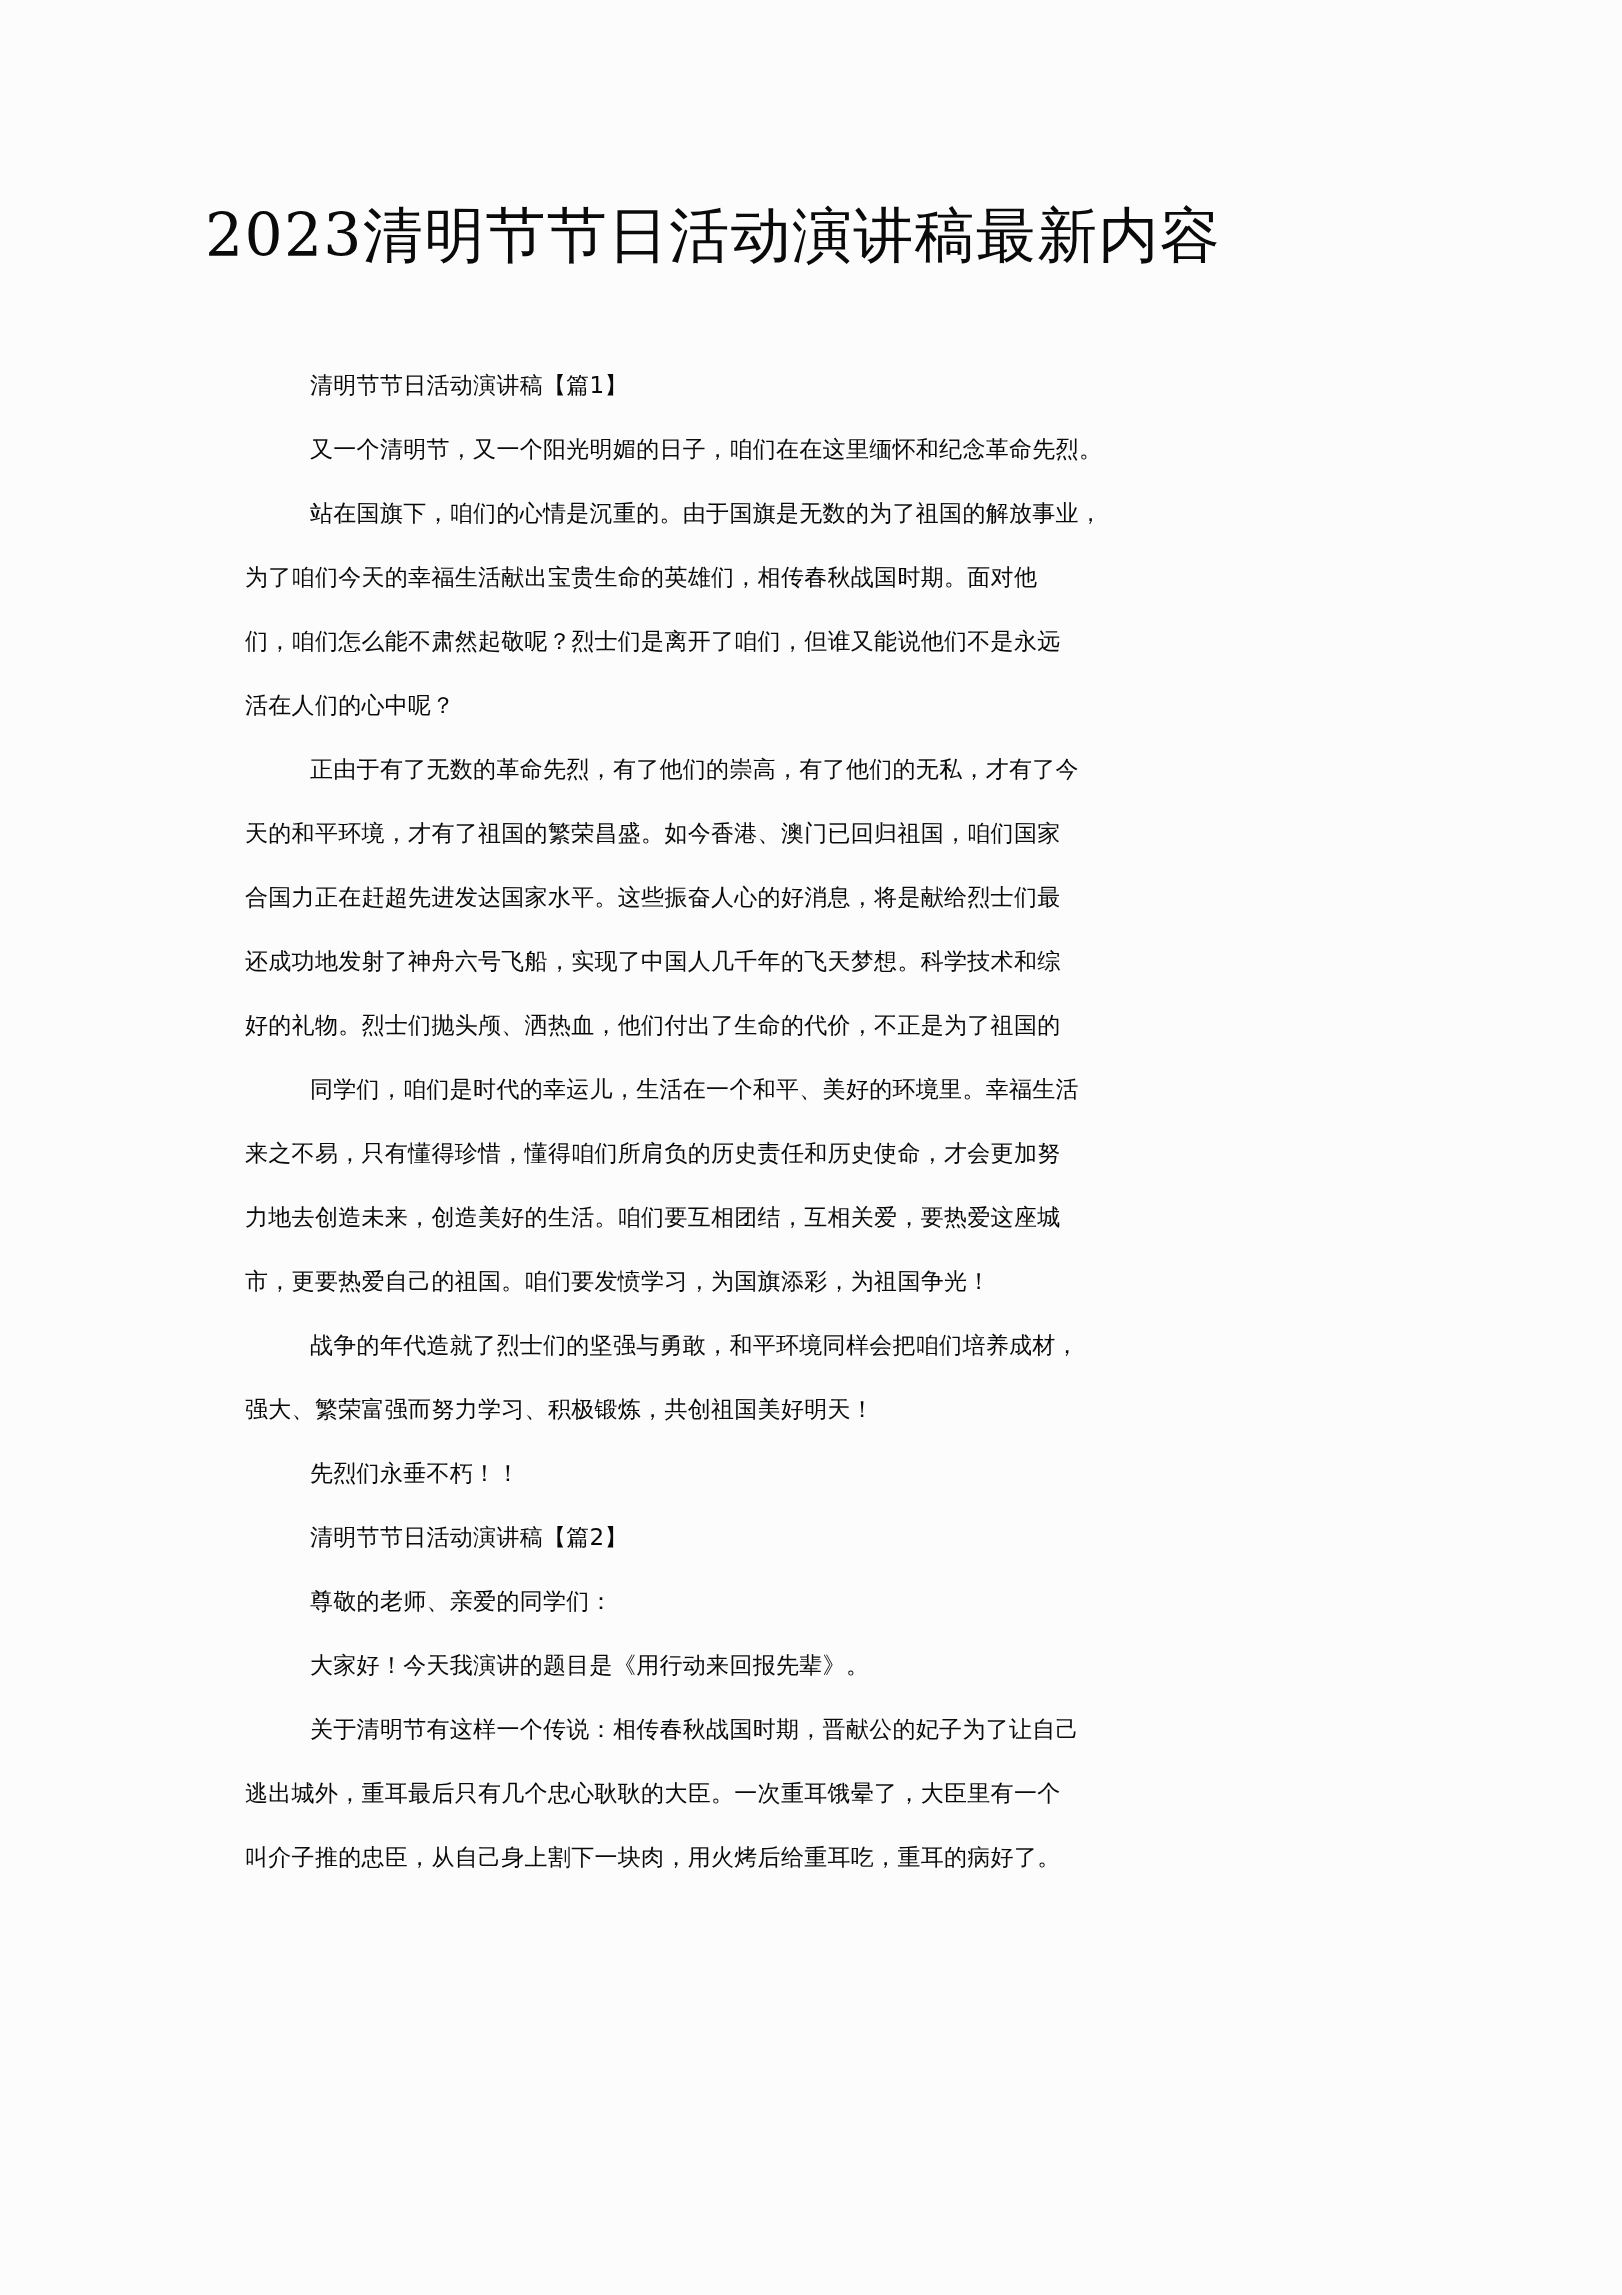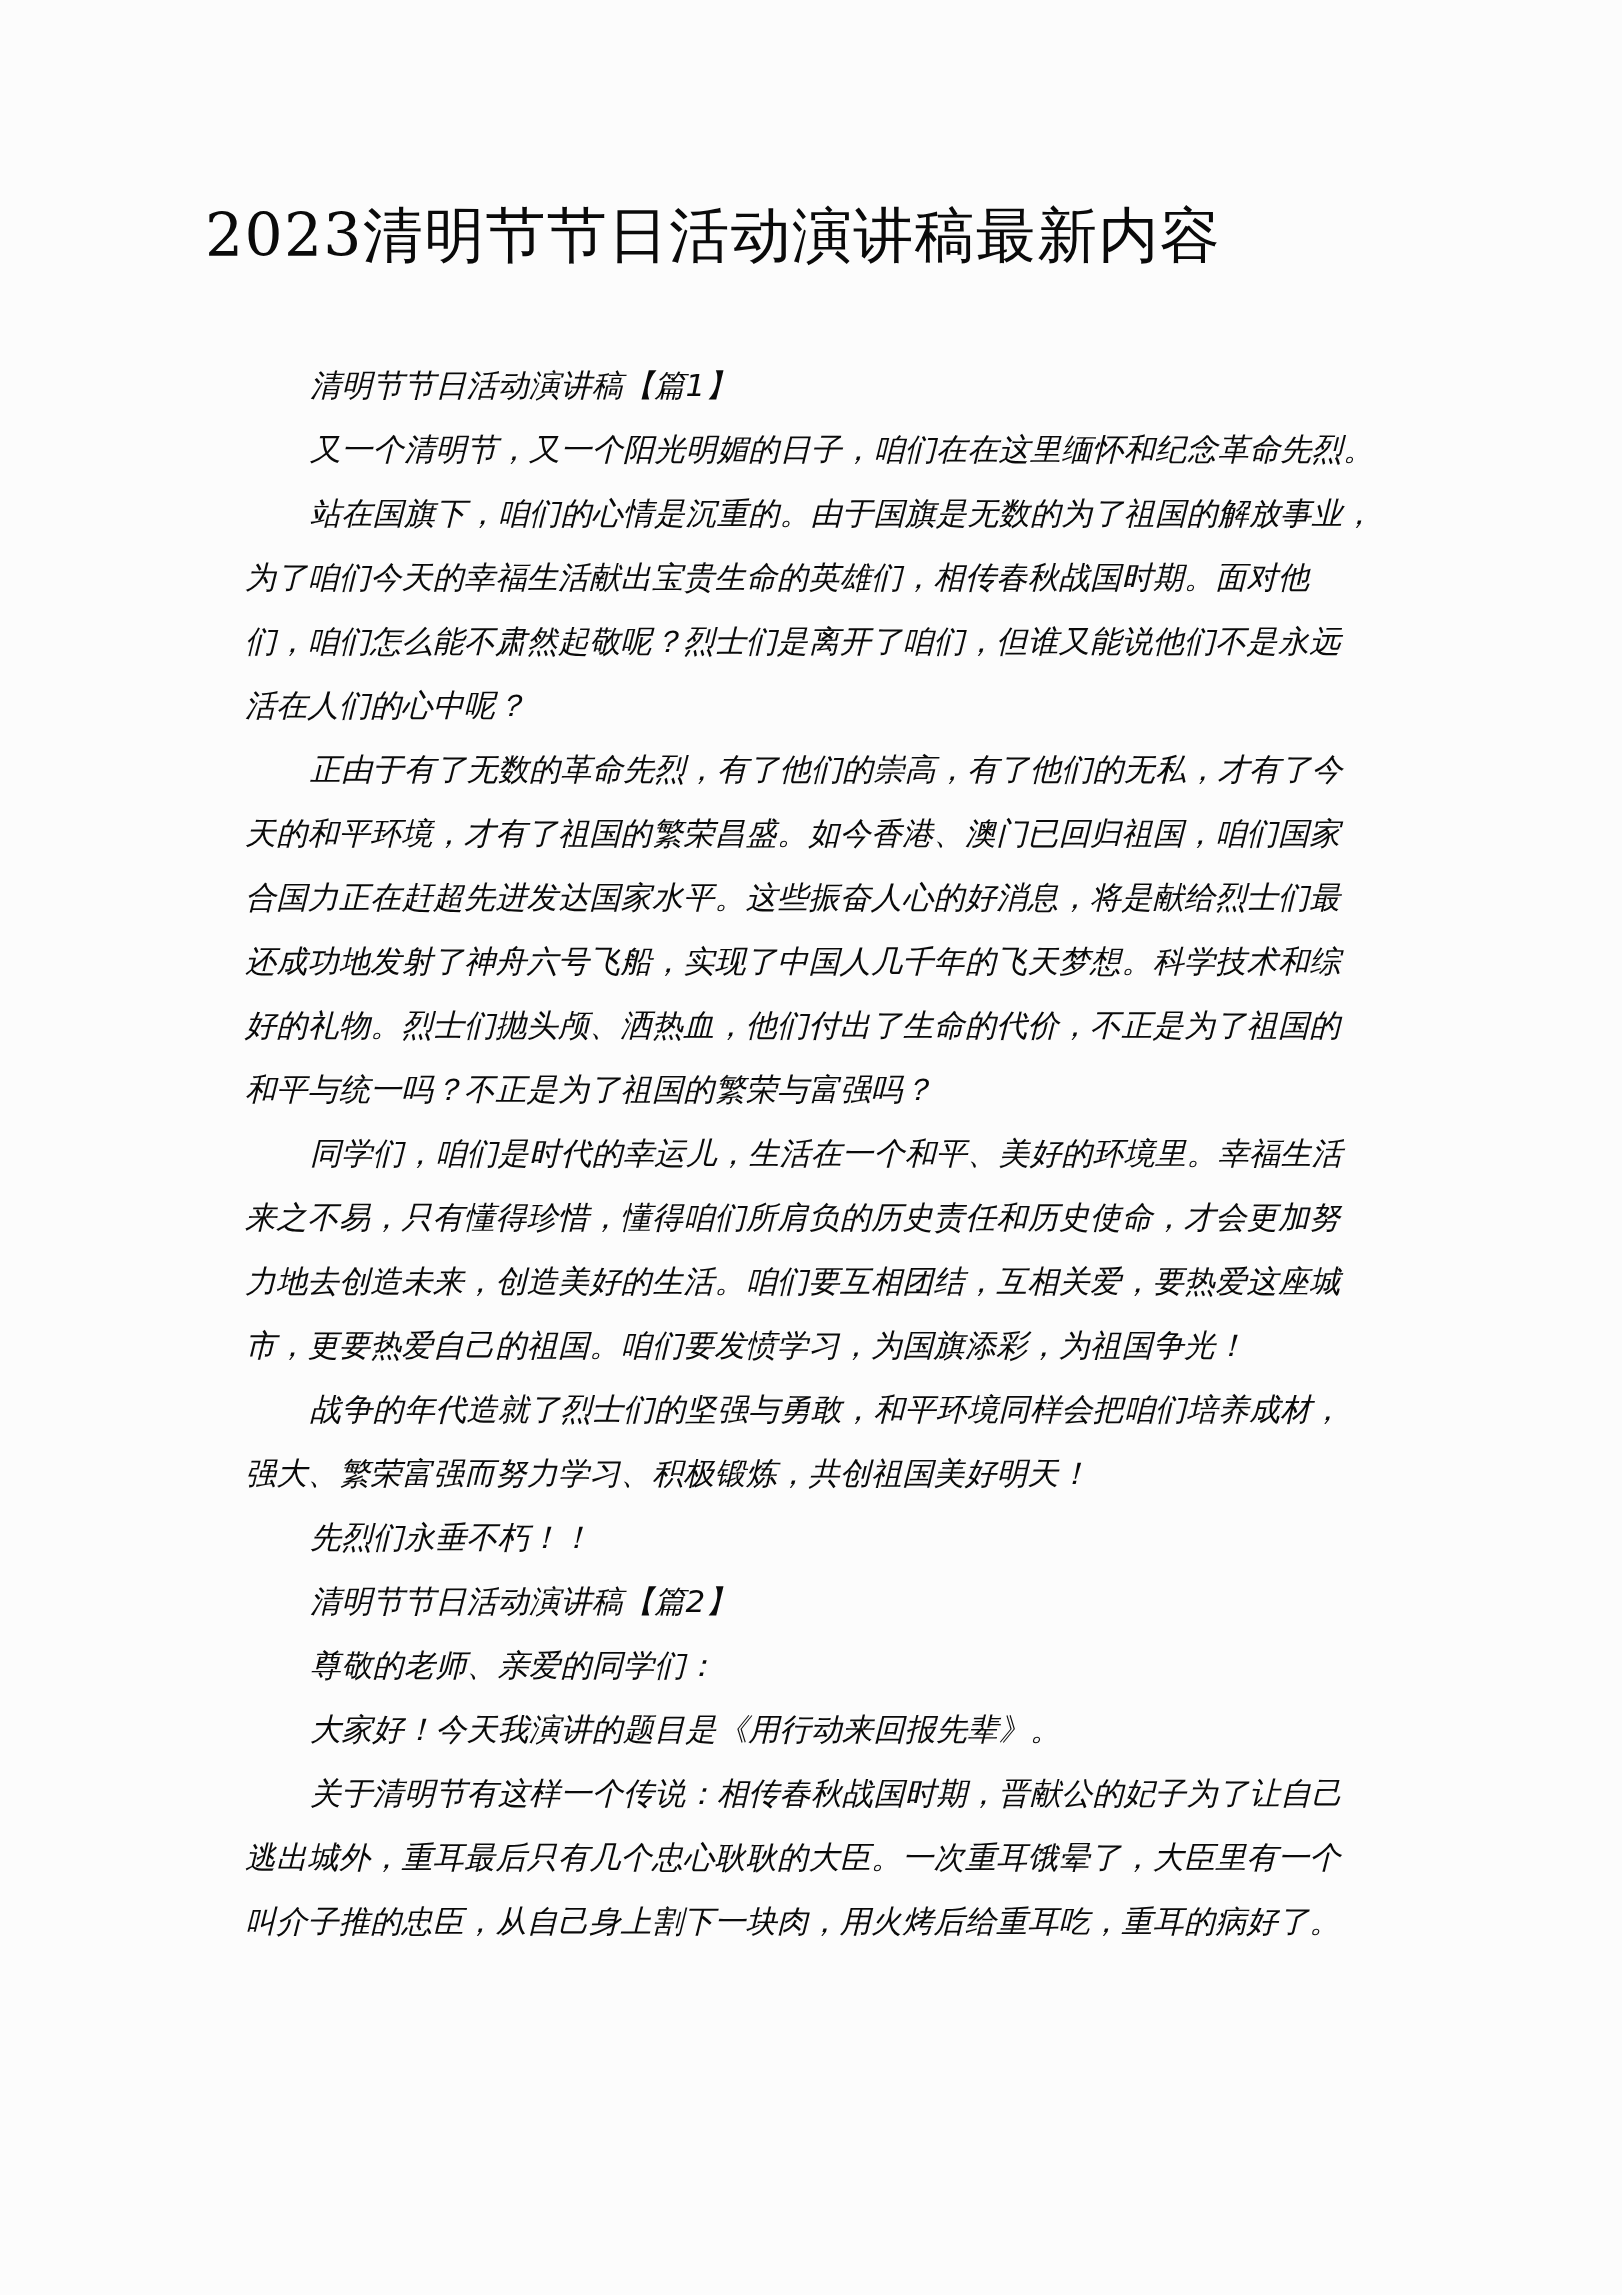--- a/index.html
+++ b/index.html
@@ -26,24 +26,23 @@
     line-height: 79px;
     letter-spacing: 1.3px;
     white-space: nowrap;
   }
   .body-text {
     position: absolute;
     left: 245px;
     top: 353px;
     width: 1139px;
     font-family: "DejaVu Sans", "Liberation Sans", sans-serif;
-    font-size: 31px;
+    font-size: 23px;
     line-height: 64px;
     letter-spacing: 0.3px;
-    font-style: italic;
   }
   .line {
     display: block;
     height: 64px;
     white-space: nowrap;
     overflow: visible;
   }
   .indent { padding-left: 65px; }
   .heading { padding-left: 65px; }
 </style>
@@ -63,21 +62,20 @@
     <span class="line indent">站在国旗下，咱们的心情是沉重的。由于国旗是无数的为了祖国的解放事业，</span>
     <span class="line">为了咱们今天的幸福生活献出宝贵生命的英雄们，相传春秋战国时期。面对他</span>
     <span class="line">们，咱们怎么能不肃然起敬呢？烈士们是离开了咱们，但谁又能说他们不是永远</span>
     <span class="line">活在人们的心中呢？</span>
 
     <span class="line indent">正由于有了无数的革命先烈，有了他们的崇高，有了他们的无私，才有了今</span>
     <span class="line">天的和平环境，才有了祖国的繁荣昌盛。如今香港、澳门已回归祖国，咱们国家</span>
     <span class="line">合国力正在赶超先进发达国家水平。这些振奋人心的好消息，将是献给烈士们最</span>
     <span class="line">还成功地发射了神舟六号飞船，实现了中国人几千年的飞天梦想。科学技术和综</span>
     <span class="line">好的礼物。烈士们抛头颅、洒热血，他们付出了生命的代价，不正是为了祖国的</span>
-    <span class="line">和平与统一吗？不正是为了祖国的繁荣与富强吗？</span>
 
     <span class="line indent">同学们，咱们是时代的幸运儿，生活在一个和平、美好的环境里。幸福生活</span>
     <span class="line">来之不易，只有懂得珍惜，懂得咱们所肩负的历史责任和历史使命，才会更加努</span>
     <span class="line">力地去创造未来，创造美好的生活。咱们要互相团结，互相关爱，要热爱这座城</span>
     <span class="line">市，更要热爱自己的祖国。咱们要发愤学习，为国旗添彩，为祖国争光！</span>
 
     <span class="line indent">战争的年代造就了烈士们的坚强与勇敢，和平环境同样会把咱们培养成材，</span>
     <span class="line">强大、繁荣富强而努力学习、积极锻炼，共创祖国美好明天！</span>
 
     <span class="line indent">先烈们永垂不朽！！</span>

